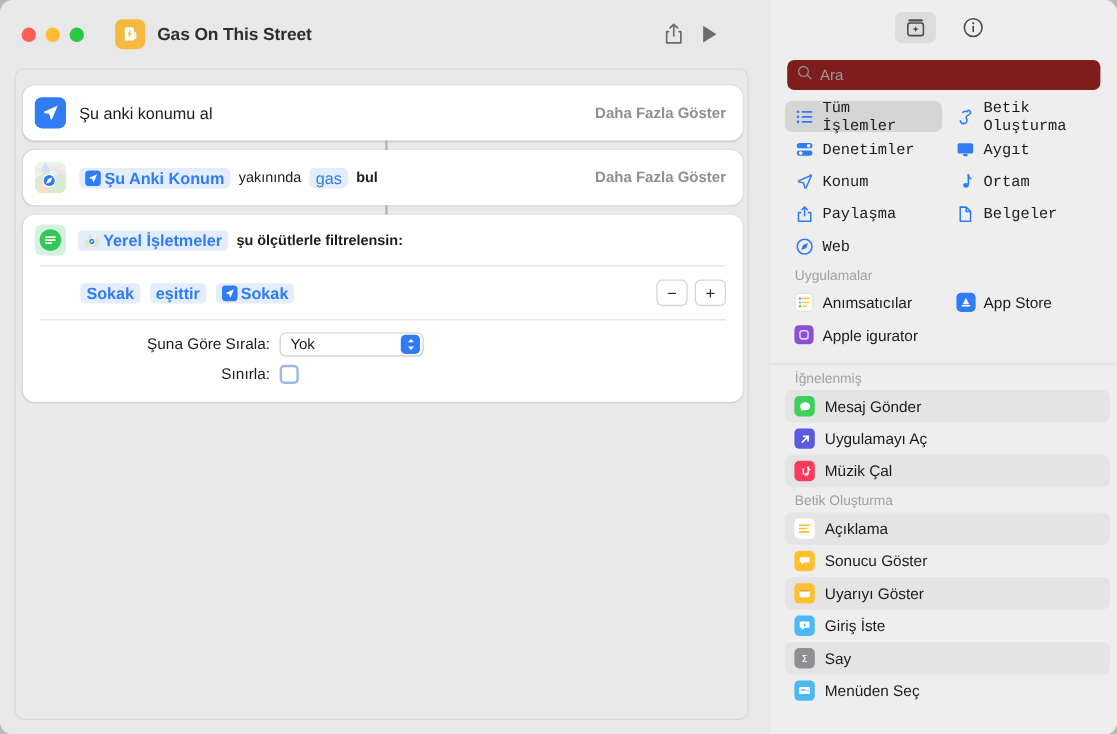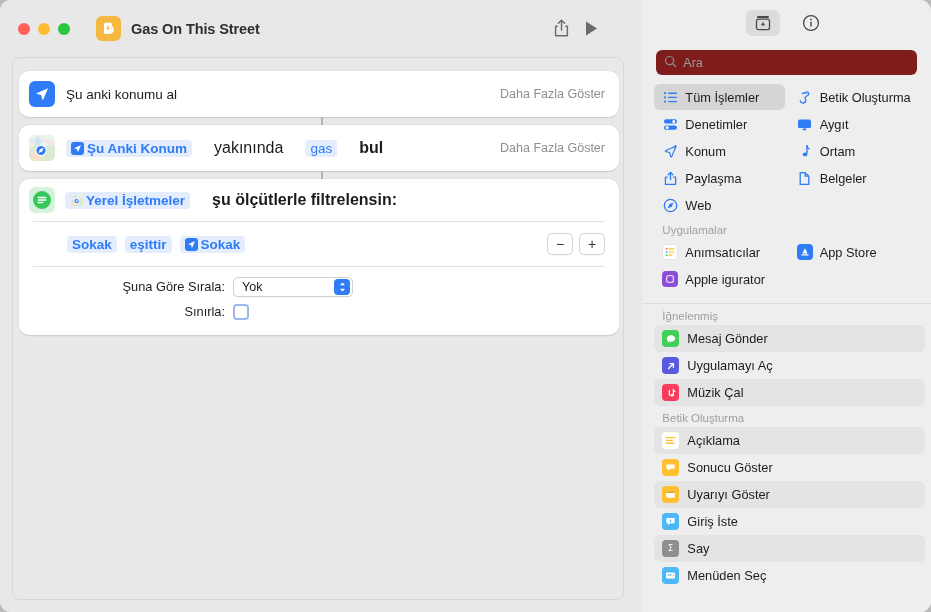--- a/index.html
+++ b/index.html
@@ -75,35 +75,35 @@
   #conn2 { top: 113px; }
 
   .card-row { display: flex; align-items: center; height: 46px; padding: 0 14px 0 10px; }
   .act-icon { width: 26px; height: 26px; border-radius: 6px; flex: none;
               display: flex; align-items: center; justify-content: center; }
   .act-icon.loc { background: #2f7cf6; }
   .act-icon.maps { background: #e9f3e4; overflow: hidden; position: relative; }
   .act-icon.filter { background: #d4f2dd; }
   .act-label { margin-left: 11px; font-size: 13.5px; color: #1c1c1e; text-align: right; }
   .more {
-    margin-left: auto; font-size: 12.5px; color: #8e8e93;
+    margin-left: auto; font-size: 12.5px; color: #8e8e93; font-weight: bold;
   }
 
   
   .token {
     display: inline-flex; align-items: center; gap: 3px;
     background: #e3edfd; color: #2f7cf6; border-radius: 4px;
     padding: 1px 5px; font-size: 13.5px; font-weight: bold;
     vertical-align: middle;
   }
   .token .mini {
     width: 13px; height: 13px; border-radius: 3px; background: #2f7cf6;
     display: inline-flex; align-items: center; justify-content: center; flex: none;
   }
-  .tok-word { font-size: 16px; color: #1c1c1e; margin: 0 22px; }
+  .tok-word { font-size: 12px; color: #1c1c1e; margin: 0 7px; }
   .tok-word.b { font-weight: bold; }
 
   .c3-head { display: flex; align-items: center; height: 42px; padding: 0 14px 0 10px; }
   .c3-head .txt { margin-left: 10px; font-size: 13.5px; color: #1c1c1e; display: flex; align-items: center; }
   .divider { height: 1px; background: #e2e2e2; margin: 0 14px; }
 
   .filter-row {
     display: flex; align-items: center; height: 44px; padding: 0 14px 0 48px;
   }
   .pm-group { margin-left: auto; display: flex; gap: 6px; }
@@ -151,21 +151,21 @@
 
   .searchbar {
     margin: 4px 14px 0 14px; height: 25px; border-radius: 6px;
     background: #7f1d1d; display: flex; align-items: center; padding: 0 8px; gap: 6px;
   }
   .search-ph { font-size: 12.5px; color: #9b9b9b; }
 
   .cat-grid {
     margin: 9px 12px 0 12px;
     display: grid; grid-template-columns: 1fr 1fr;
-    row-gap: 1px; column-gap: 4px;
+    row-gap: 1px; column-gap: 4px; font-family: Liberation Mono, monospace;
   }
   .cat {
     display: flex; align-items: center; gap: 7px;
     height: 26px; border-radius: 6px; padding: 0 8px;
     font-size: 12.8px; color: #1c1c1e;
   }
   .cat.sel { background: #d5d5d5; }
   .ic { width: 16px; height: 16px; flex: none; display: flex; align-items: center; justify-content: center; }
 
   .sec-title {

